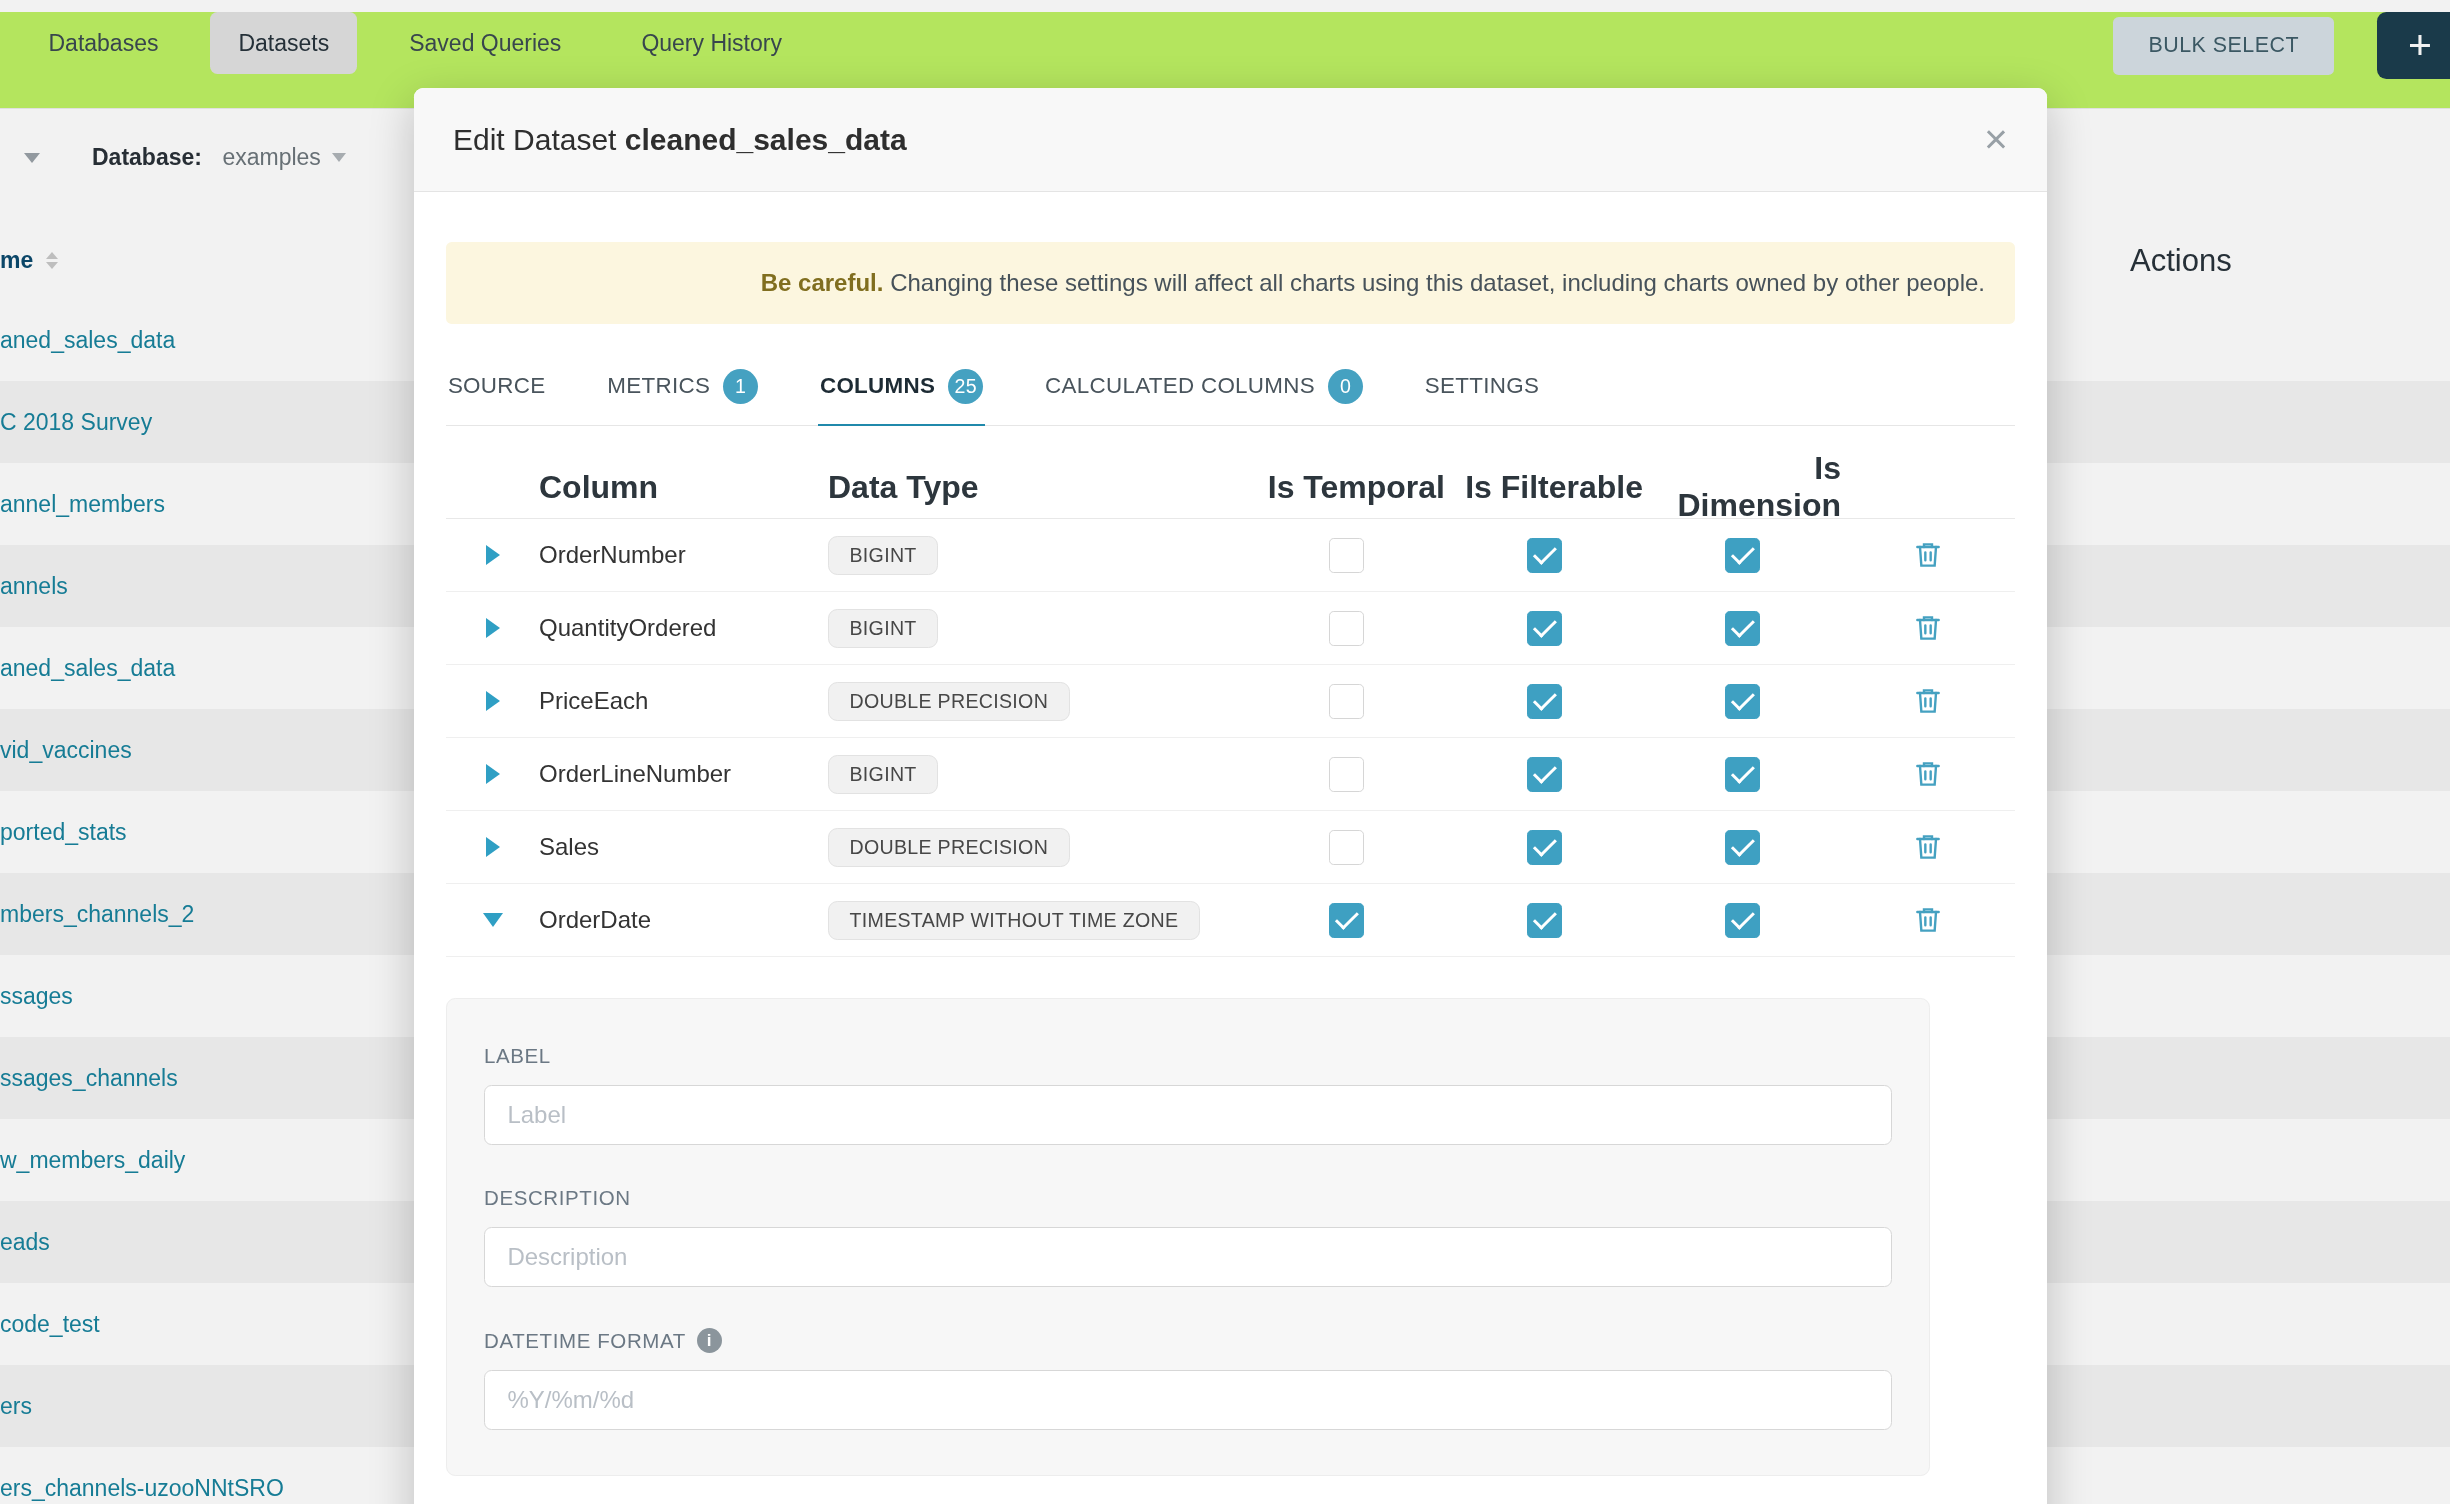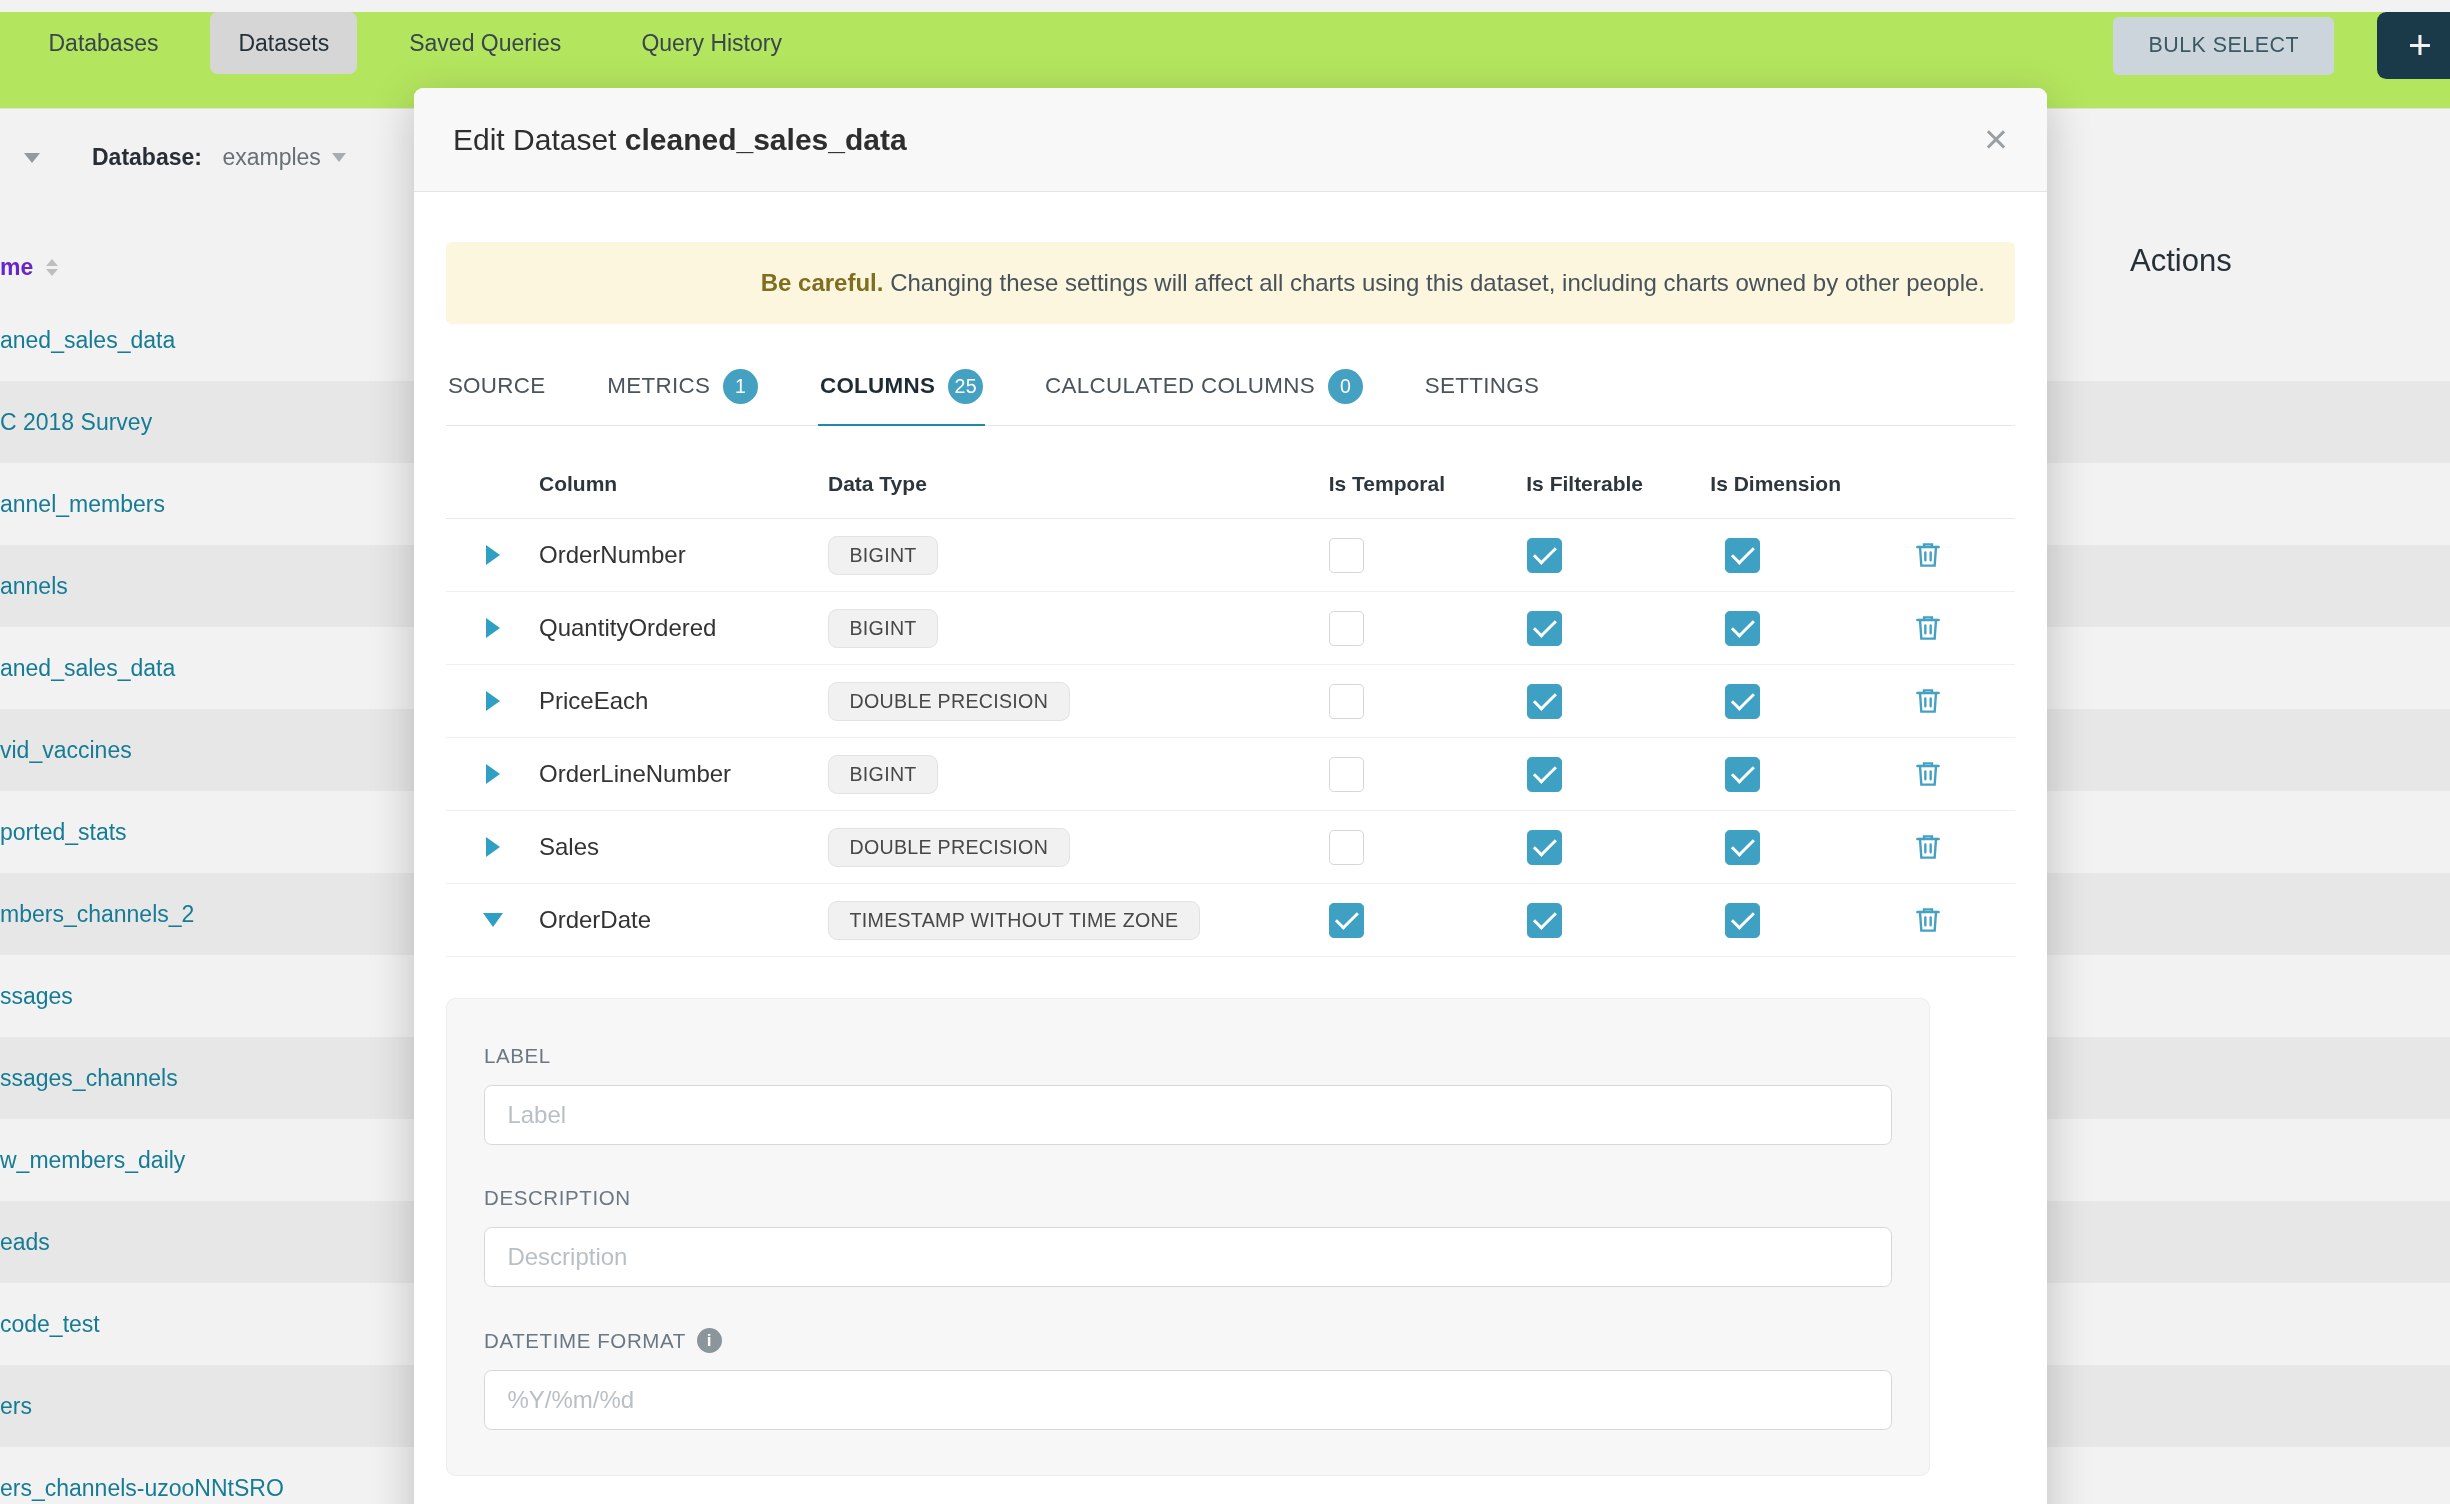--- a/index.html
+++ b/index.html
@@ -40,21 +40,21 @@
   .tri-down-sm {
     width:0; height:0; border-left:8.4px solid transparent; border-right:8.4px solid transparent;
     border-top:10.3px solid #9aa2a8; display:inline-block;
   }
   .db-caret { margin-left:24px; }
   .db-label { margin-left:52px; font-size:23px; font-weight:700; color:#2a3138; }
   .db-value { margin-left:20.5px; font-size:23px; color:#6d767c; display:flex; align-items:center; gap:11.2px; }
   .db-value .tri-down-sm { border-left-width:7.5px; border-right-width:7.5px; border-top-width:9.3px; border-top-color:#b0b6ba; }
 
   .list-head { position:absolute; top:228px; left:0; right:0; height:65px; }
-  .name-head { position:absolute; left:0; top:7px; height:65px; display:flex; align-items:center; font-size:23px; font-weight:700; color:#6d28d9; }
+  .name-head { position:absolute; left:0; top:0; height:65px; display:flex; align-items:center; font-size:23px; font-weight:700; color:#0c4a6e; }
   .sort-icon { display:inline-flex; flex-direction:column; gap:3.7px; margin-left:13px; }
   .sort-icon .up { width:0;height:0;border-left:6.5px solid transparent;border-right:6.5px solid transparent;border-bottom:7.5px solid #c9c9c9; }
   .sort-icon .dn { width:0;height:0;border-left:6.5px solid transparent;border-right:6.5px solid transparent;border-top:7.5px solid #c9c9c9; }
   .actions-head { position:absolute; left:2130px; top:0; height:65px; display:flex; align-items:center; font-size:31px; font-weight:400; color:#29333b; }
 
   .bg-rows { position:absolute; top:299px; left:0; right:0; }
   .bg-row { height:82px; display:flex; align-items:center; font-size:23px; color:#18839e; cursor:pointer; }
   .bg-row:nth-child(even) { background:#f4f4f4; }
 
   .mask { position:absolute; inset:0; background:rgba(0,0,0,0.05); z-index:2; }
@@ -91,21 +91,21 @@
   .badge {
     min-width:35px; height:35px; border-radius:17.7px; background:#45a1c1; color:#fff;
     font-size:19.6px; font-weight:400; display:flex; align-items:center; justify-content:center; padding:0 5.6px;
   }
 
   .cols-table { margin-top:24px; }
   .thead, .crow {
     display:grid; grid-template-columns:93px 289px 419px 198px 198px 198px 1fr;
     align-items:center;
   }
-  .thead { height:69px; border-bottom:0.9px solid #e8e8e8; font-size:21px; font-weight:700; color:#2d363d; }
+  .thead { height:69px; border-bottom:0.9px solid #e8e8e8; font-size:32px; font-weight:700; color:#2d363d; }
   .th-center { text-align:right; }
   .crow { height:73px; border-bottom:0.9px solid #efefef; font-size:24px; color:#333; }
 
   .caret {
     justify-self:center; width:0; height:0; cursor:pointer;
     border-top:10.3px solid transparent; border-bottom:10.3px solid transparent; border-left:14px solid #2f9fc4;
   }
   .caret.expanded {
     border-left:10.3px solid transparent; border-right:10.3px solid transparent;
     border-top:14px solid #2f9fc4; border-bottom:none;

